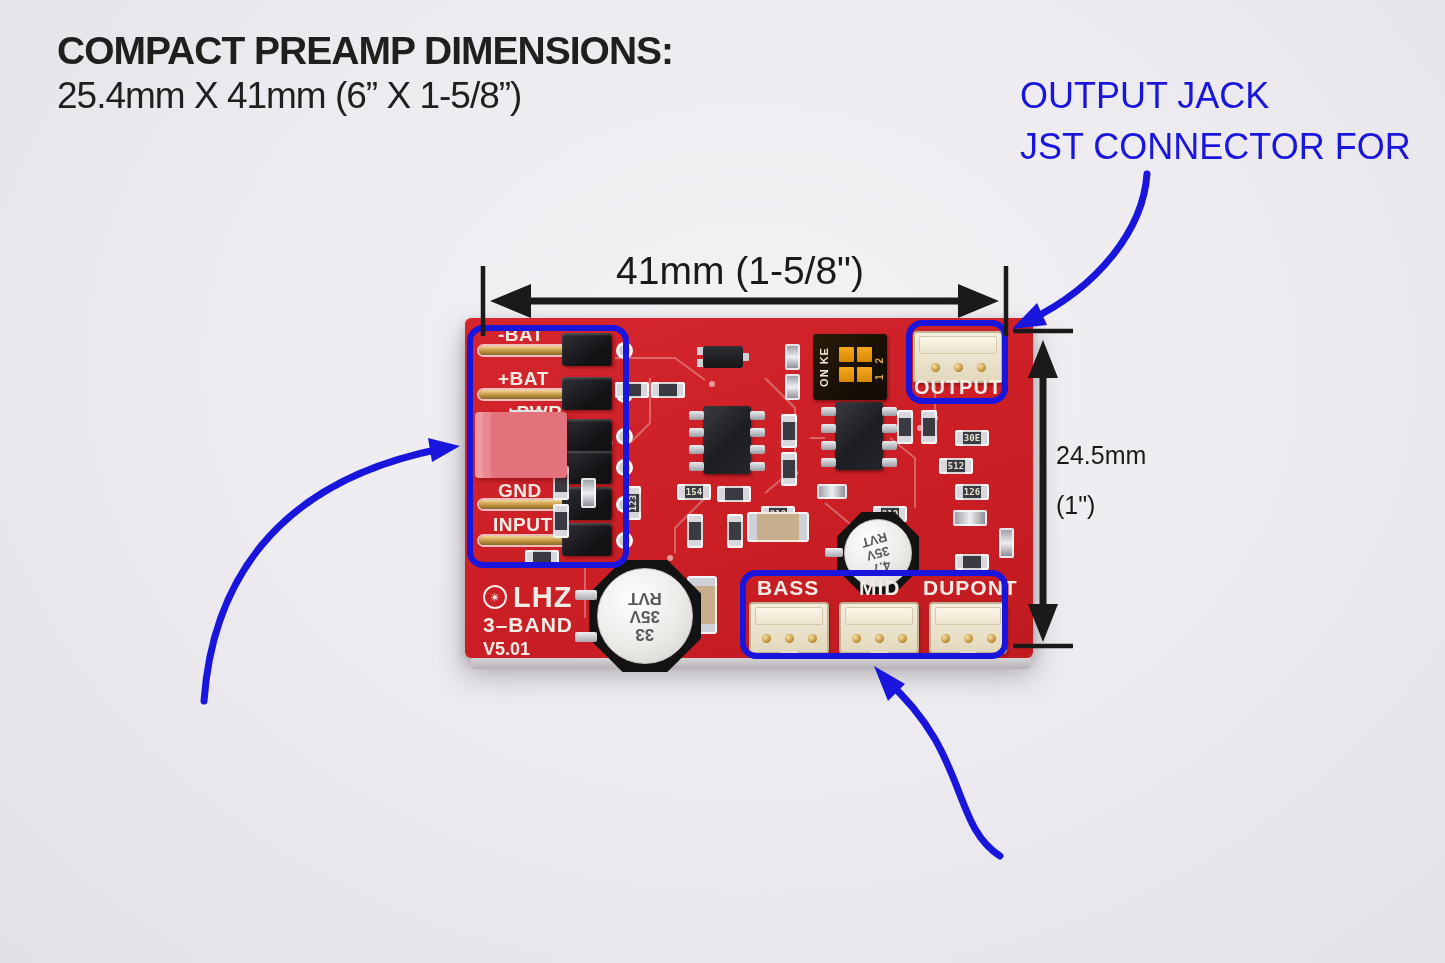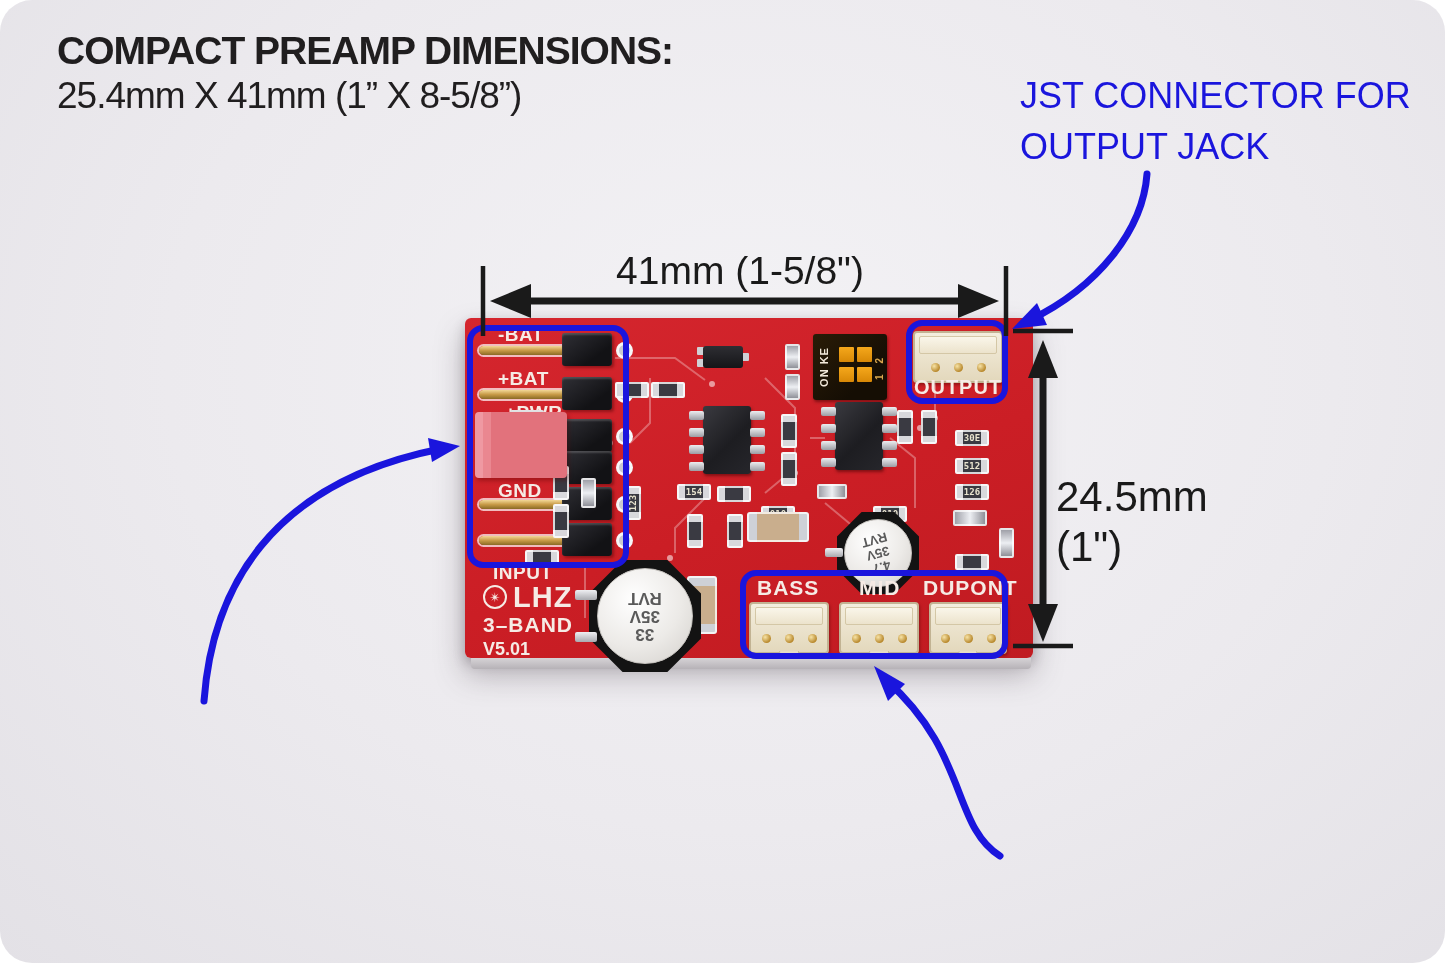--- a/index.html
+++ b/index.html
@@ -2,35 +2,34 @@
 <html><head>
 <meta charset="utf-8">
 <style>
   * { margin:0; padding:0; box-sizing:border-box; }
   html,body { width:1445px; height:963px; overflow:hidden; }
   body { font-family:"Liberation Sans", sans-serif; }
   .stage{
     position:relative; width:1445px; height:963px;
     background:radial-gradient(ellipse at 52% 38%, #f3f2f5 0%, #eceaee 55%, #e3e1e6 100%);
     overflow:hidden;
-    border-radius:32px;
   }
   
   .hdr{ position:absolute; left:57px; top:28px; color:#201e1f; z-index:20;}
   .hdr .t{ font-size:39px; font-weight:700; letter-spacing:-1px; line-height:46px;}
   .hdr .s{ font-size:37px; font-weight:400; letter-spacing:-1px; line-height:44px;}
   .callout{ position:absolute; color:#1a15dd; z-index:20; font-weight:400;}
   .callout div{ white-space:nowrap; }
   .co-out{ left:1020px; top:70px; font-size:36px; line-height:51px;}
   .co-dup{ left:40px;  top:700px; font-size:36px; line-height:52px;}
   .co-pot{ left:602px; top:843px; font-size:36px; line-height:50px;}
   .dim-w{ position:absolute; left:555px; top:249px; width:370px; text-align:center;
           font-size:39px; color:#1a1a1a; z-index:20;}
-  .dim-h{ position:absolute; left:1056px; top:430px; font-size:42px; color:#1a1a1a;
-          line-height:50px; z-index:20;margin-top:42px;}
+  .dim-h{ position:absolute; left:1056px; top:430px; font-size:25px; color:#1a1a1a;
+          line-height:50px; z-index:20;}
   
   .pcb{ position:absolute; left:465px; top:318px; width:568px; height:340px; z-index:10;
         background:linear-gradient(160deg,#d5262e 0%, #cb1e25 55%, #c01b21 100%);
         border-radius:6px;
         box-shadow:0 16px 30px rgba(74,64,74,.38), 0 5px 12px rgba(74,64,74,.28);}
   .pcb-edge{ position:absolute; left:6px; right:2px; bottom:-11px; height:11px;
         background:linear-gradient(#d6d3d6,#b6b2b7); border-radius:0 0 4px 4px;}
   .traces{ position:absolute; inset:0; pointer-events:none;}
   
   .pinbar{ position:absolute; left:14px; width:130px; height:9px; border-radius:5px;
@@ -107,26 +106,26 @@
   .bluebox{ position:absolute; border:6px solid #1a15dd; border-radius:16px; z-index:40; }
   .overlay{ position:absolute; left:0; top:0; z-index:50; pointer-events:none;}
 </style>
 </head>
 <body>
 
 <div class="stage">
 
   <div class="hdr">
     <div class="t">COMPACT PREAMP DIMENSIONS:</div>
-    <div class="s">25.4mm X 41mm (1” X 8-5/8”)</div>
+    <div class="s">25.4mm X 41mm (6” X 1-5/8”)</div>
   </div>
 
   <div class="callout co-out">
+    <div>OUTPUT JACK</div>
     <div>JST CONNECTOR FOR</div>
-    <div>OUTPUT JACK</div>
   </div>
   <div class="callout co-dup">
   </div>
   <div class="callout co-pot">
   </div>
 
   <div class="dim-w">41mm (1-5/8")</div>
   <div class="dim-h">
     <div>24.5mm</div>
     <div>(1")</div>
@@ -154,21 +153,21 @@
           <circle cx="205" cy="240" r="3"></circle>
         <circle cx="470" cy="100" r="3"></circle>
           <circle cx="145" cy="125" r="3"></circle>
       </g>
     </svg>
 
     <span class="pin-label" style="left:33px; top:6px;">-BAT</span>
     <span class="pin-label" style="left:33px; top:50px;">+BAT</span>
     <span class="pin-label" style="left:40px; top:84px;">+PWR</span>
     <span class="pin-label" style="left:33px; top:162px;">GND</span>
-    <span class="pin-label" style="left:28px; top:196px;margin-top:48px;">INPUT</span>
+    <span class="pin-label" style="left:28px; top:196px;">INPUT</span>
 
     <div class="pinbar" style="top:28px;"></div>
     <div class="pinbar" style="top:72px;"></div>
     <div class="pinbar" style="top:114px;"></div>
     <div class="pinbar" style="top:145px;"></div>
     <div class="pinbar" style="top:182px;"></div>
     <div class="pinbar" style="top:218px;"></div>
 
     <div class="hblock" style="top:15px;"></div>
     <div class="hblock" style="top:59px;"></div>
@@ -238,21 +237,21 @@
     <div class="r" style="left:150px; top:64px;"></div>
     <div class="r" style="left:186px; top:64px;"></div>
     <div class="r rv" style="left:88px;  top:148px;"></div>
     <div class="r rv" style="left:88px;  top:186px;"></div>
     <div class="cs csv" style="left:116px; top:160px; width:15px; height:30px;"></div>
     <div class="r rv" style="left:316px; top:96px;"></div>
     <div class="r rv" style="left:316px; top:134px;"></div>
     <div class="r rv" style="left:432px; top:92px;"></div>
     <div class="r rv" style="left:456px; top:92px;"></div>
     <div class="r" style="left:490px; top:112px;">30E</div>
-    <div class="r" style="left:490px; top:140px;">512</div>
+    <div class="r" style="left:474px; top:140px;">512</div>
     <div class="r" style="left:490px; top:166px;">126</div>
     <div class="r rv" style="left:160px; top:168px;">
         <span style="transform:rotate(-90deg);">123</span>
       </div>
     <div class="r" style="left:212px; top:166px;">154</div>
     <div class="r" style="left:296px; top:188px;">010</div>
     <div class="r" style="left:408px; top:188px;">010</div>
     <div class="r" style="left:252px; top:168px;"></div>
     <div class="cs" style="left:352px; top:166px; width:30px; height:15px;"></div>
     <div class="r rv" style="left:222px; top:196px;"></div>

